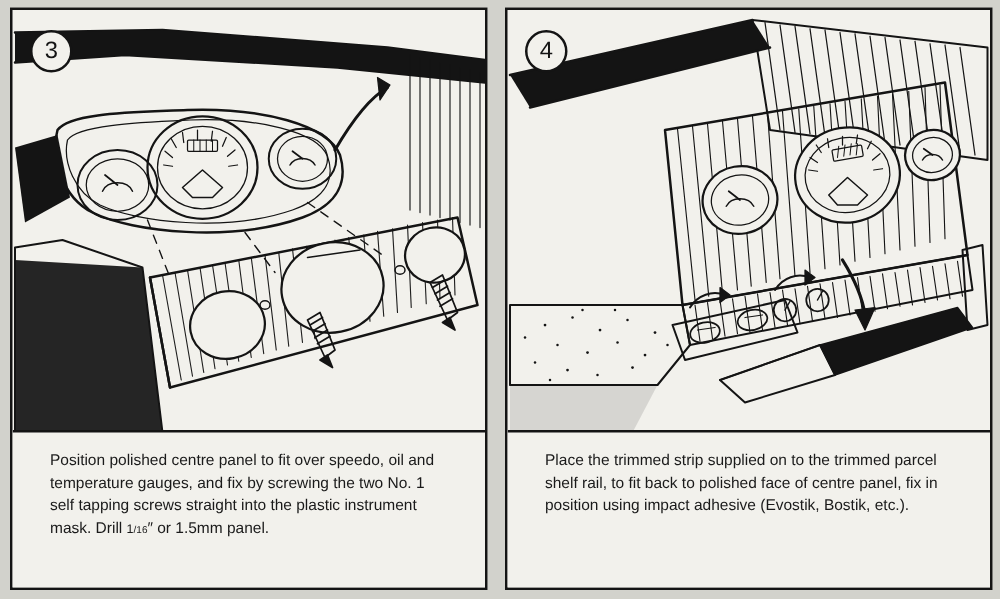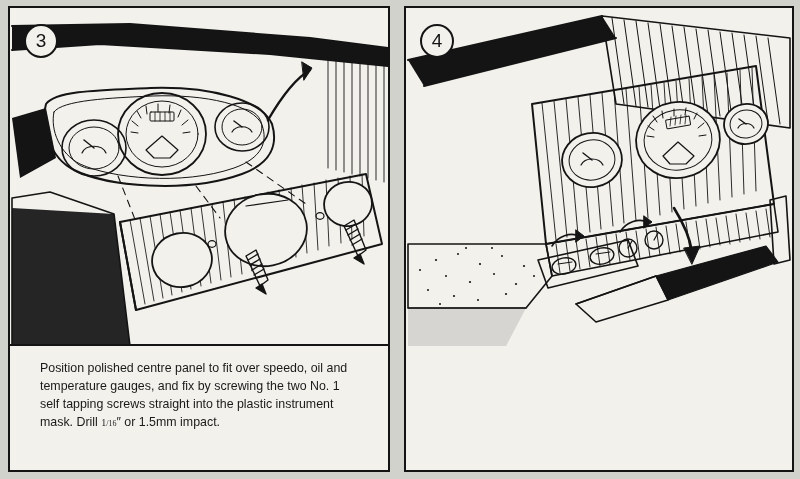--- a/index.html
+++ b/index.html
@@ -73,21 +73,20 @@
     margin: 0;
     font-size: 12.4px;
     line-height: 1.45;
     color: #1a1a1a;
     text-align: left;
     font-family: "Liberation Sans", sans-serif;
   }
   .frac {
     font-size: 8px;
     vertical-align: 0.05em;
-    font-family: Liberation Serif, serif;
   }
   .frac .num { font-size: 10px; }
 </style>
 </head>
 <body>
 
 <div class="page">
 
   <div class="panel panel-left">
 
@@ -191,21 +190,21 @@
 
           <path d="M2 200 L2 338 L120 338 L104 206 Z" fill="#141414" stroke="none" opacity="0.92"></path>
           <path d="M2 190 L40 184 L104 206 L120 338 L2 338 Z" stroke-width="1.6" fill="none"></path>
 
           <path d="M2 110 L36 100 L46 150 L10 170 Z" fill="#141414" stroke="none"></path>
         </g>
       </svg>
     </div>
 
     <div class="caption">
-      <p><span>Position polished centre panel to fit over speedo, oil and temperature gauges, and fix by screwing the two No. 1 self tapping screws straight into the plastic instrument mask. Drill </span><span class="frac"><span class="num">1</span>/<span>16</span></span><span>″ or 1.5mm impact.</span></p>
+      <p><span>Position polished centre panel to fit over speedo, oil and temperature gauges, and fix by screwing the two No. 1 self tapping screws straight into the plastic instrument mask. Drill </span><span class="frac"><span class="num">1</span>/<span>16</span></span><span>″ or 1.5mm panel.</span></p>
     </div>
   </div>
 
   <div class="panel panel-right">
 
     <div class="step-number">4</div>
 
     <div class="art">
       <svg viewBox="0 0 386 340" preserveAspectRatio="none">
         <g fill="none" stroke="#141414" stroke-width="1.6" stroke-linecap="round" stroke-linejoin="round">
@@ -344,15 +343,18 @@
 
           <path d="M268 200 C278 216 284 230 286 244" stroke-width="2.6"></path>
           <path d="M278 240 L294 238 L286 256 Z" fill="#141414" stroke="#141414" stroke-width="1"></path>
 
           <path d="M2 300 L120 300 L100 338 L2 338 Z" fill="#141414" stroke="none" opacity="0.12"></path>
           <path d="M2 300 L120 300" stroke-width="1.2"></path>
         </g>
       </svg>
     </div>
 
+    <div class="caption">
+      <p>Place the trimmed strip supplied on to the trimmed parcel shelf rail, to fit back to polished face of centre panel, fix in position using impact adhesive (Evostik, Bostik, etc.).</p>
+    </div>
   </div>
 
 </div>
 
 </body></html>

